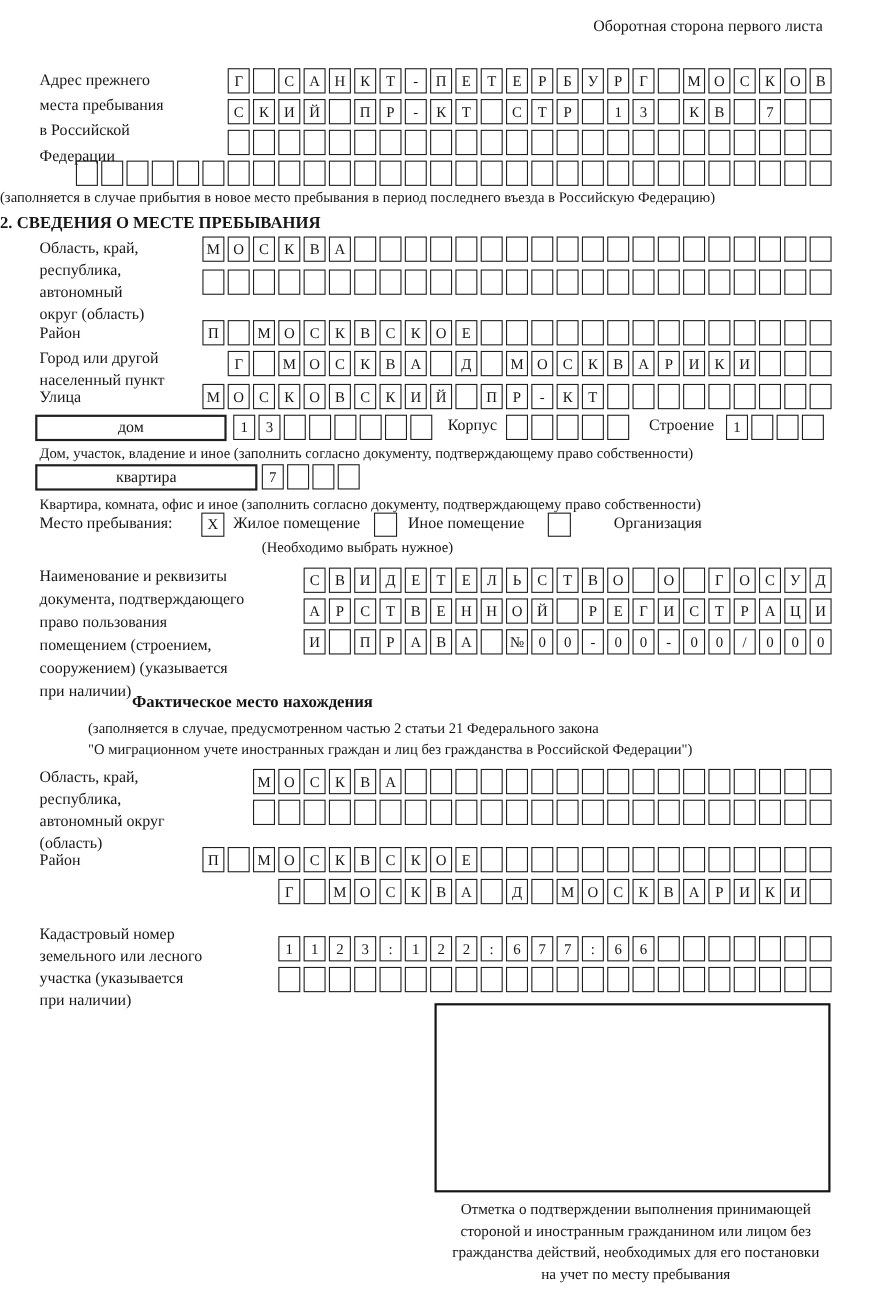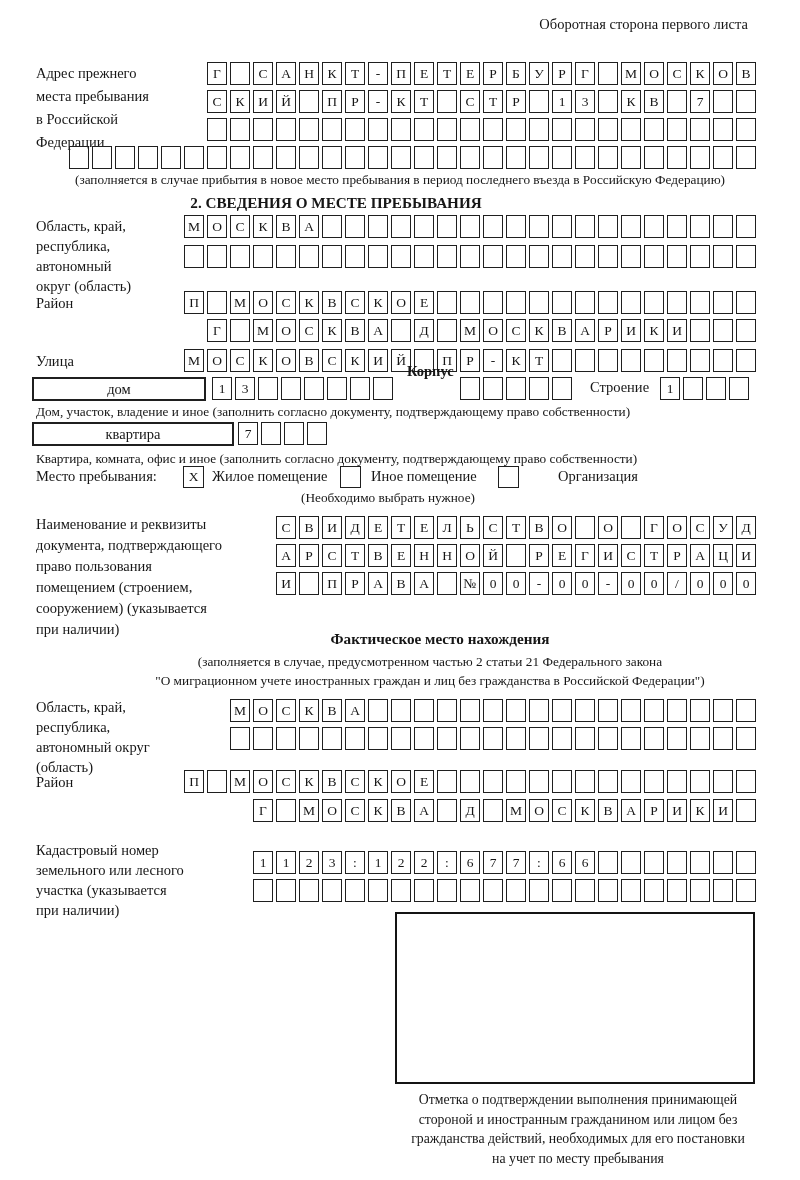--- a/index.html
+++ b/index.html
@@ -21,21 +21,21 @@
     border:1.5px solid #1f1f1f;
     display:flex; align-items:center; justify-content:center;
     font-size:13.5px; line-height:21px;
   }
   .labelbox {
     position:absolute; height:20px; border:2px solid #1f1f1f;
     display:flex; align-items:center; justify-content:center;
     font-size:14.5px; background:#fff;
   }
   .caption { position:absolute; font-size:13.3px; line-height:18px; }
-  .center { text-align:center; }
+  .center { }
   .title { position:absolute; font-weight:bold; font-size:15.2px; }
   .cb {
     position:absolute; width:19px; height:20px; border:1.5px solid #1f1f1f;
     display:flex; align-items:center; justify-content:center; font-size:13.5px;
   }
   .inline-lbl { position:absolute; font-size:14.5px; }
   .stamp { position:absolute; left:395px; top:912px; width:356px; height:168px; border:2px solid #141414; background:#fff; }
   .stamp-cap { position:absolute; left:383px; top:1090px; width:390px; font-size:13.8px; line-height:19.5px; white-space:pre-line; text-align:center; }
   .notes { white-space:pre-line; }
 </style>
@@ -245,20 +245,22 @@
       <span class="box"></span>
       <span class="box"></span>
       <span class="box"></span>
       <span class="box"></span>
       <span class="box"></span>
       <span class="box"></span>
       <span class="box"></span>
       <span class="box"></span>
     </div>
 
+  <div class="lbl" style="left:36px; top:316px;">Город или другой
+населенный пункт</div>
   <div class="boxrow right" style="top:319px;">
       <span class="box">Г</span>
       <span class="box"></span>
       <span class="box">М</span>
       <span class="box">О</span>
       <span class="box">С</span>
       <span class="box">К</span>
       <span class="box">В</span>
       <span class="box">А</span>
       <span class="box"></span>
@@ -312,21 +314,21 @@
   <div class="boxrow" style="left:212px; top:377px;">
       <span class="box">1</span>
       <span class="box">3</span>
       <span class="box"></span>
       <span class="box"></span>
       <span class="box"></span>
       <span class="box"></span>
       <span class="box"></span>
       <span class="box"></span>
     </div>
-  <div class="inline-lbl" style="left:407px; top:363px;font-weight:bold;">Корпус</div>
+  <div class="inline-lbl" style="left:407px; top:379px;">Корпус</div>
   <div class="boxrow" style="left:460px; top:377px;">
       <span class="box"></span>
       <span class="box"></span>
       <span class="box"></span>
       <span class="box"></span>
       <span class="box"></span>
     </div>
   <div class="inline-lbl" style="left:590px; top:379px;text-align:right;">Строение</div>
   <div class="boxrow" style="left:660px; top:377px;">
       <span class="box">1</span>

